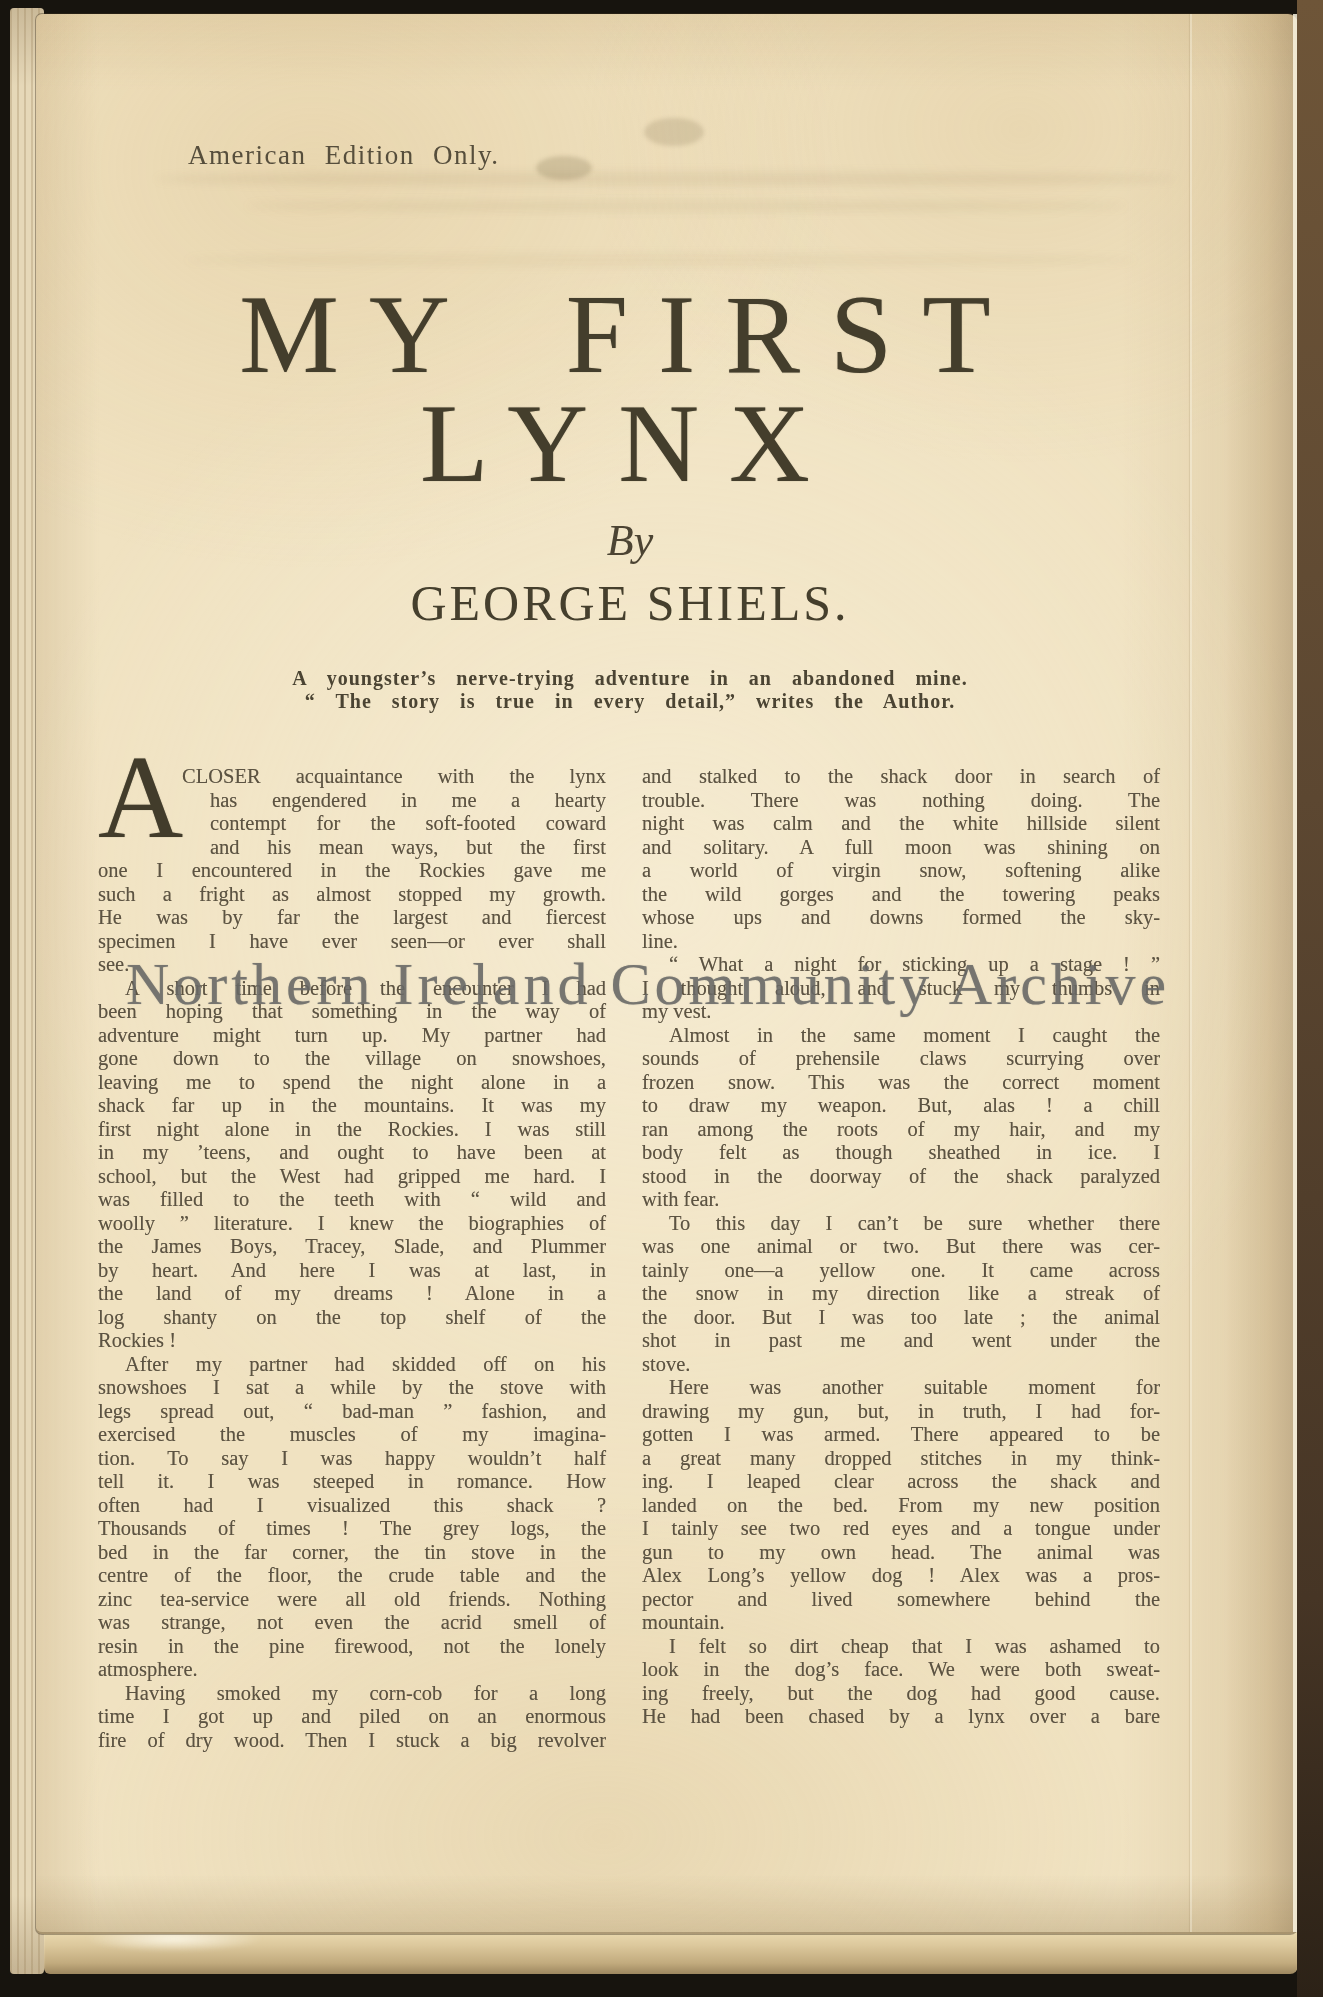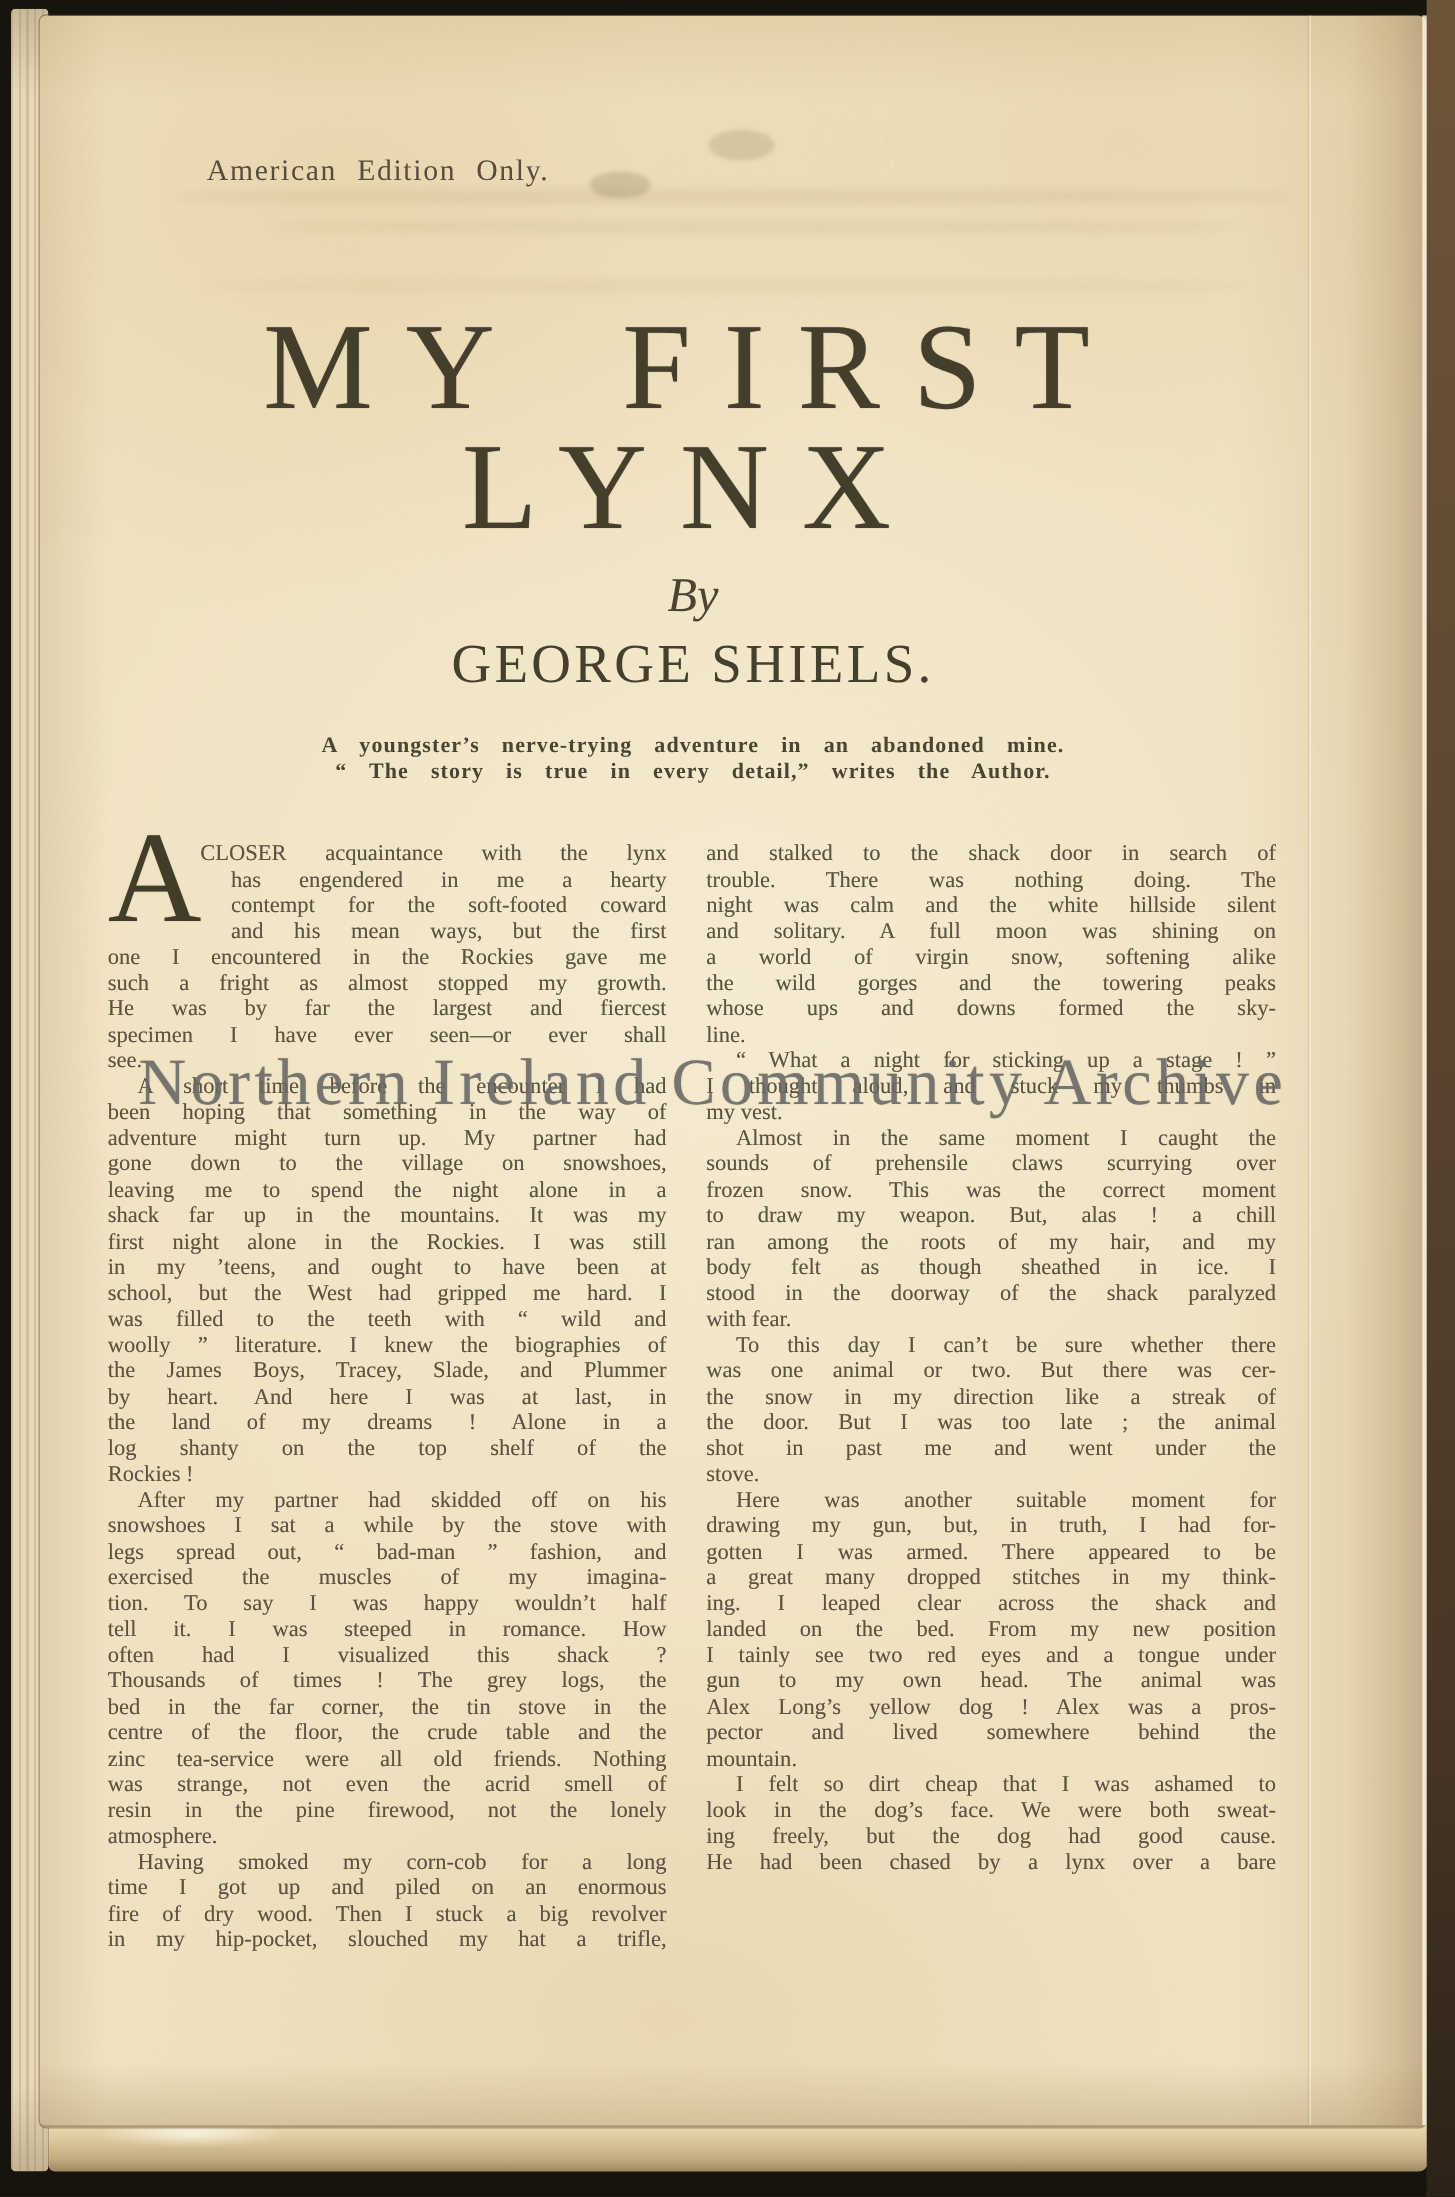--- a/index.html
+++ b/index.html
@@ -149,21 +149,20 @@
             <div class="line">centre of the floor, the crude table and the</div>
             <div class="line">zinc tea-service were all old friends. Nothing</div>
             <div class="line">was strange, not even the acrid smell of</div>
             <div class="line">resin in the pine firewood, not the lonely</div>
             <div class="line last">atmosphere.</div>
           </div>
           <div class="para indent">
             <div class="line">Having smoked my corn-cob for a long</div>
             <div class="line">time I got up and piled on an enormous</div>
             <div class="line">fire of dry wood. Then I stuck a big revolver</div>
-            <div class="line">in my hip-pocket, slouched my hat a trifle,</div>
           </div>
         </div>
       <div class="col col2">
           <div class="para">
             <div class="line">and stalked to the shack door in search of</div>
             <div class="line">trouble. There was nothing doing. The</div>
             <div class="line">night was calm and the white hillside silent</div>
             <div class="line">and solitary. A full moon was shining on</div>
             <div class="line">a world of virgin snow, softening alike</div>
             <div class="line">the wild gorges and the towering peaks</div>
@@ -181,20 +180,21 @@
             <div class="line">frozen snow. This was the correct moment</div>
             <div class="line">to draw my weapon. But, alas ! a chill</div>
             <div class="line">ran among the roots of my hair, and my</div>
             <div class="line">body felt as though sheathed in ice. I</div>
             <div class="line">stood in the doorway of the shack paralyzed</div>
             <div class="line last">with fear.</div>
           </div>
           <div class="para indent">
             <div class="line">To this day I can’t be sure whether there</div>
             <div class="line">was one animal or two. But there was cer-</div>
+            <div class="line">tainly one—a yellow one. It came across</div>
             <div class="line">the snow in my direction like a streak of</div>
             <div class="line">the door. But I was too late ; the animal</div>
             <div class="line">shot in past me and went under the</div>
             <div class="line last">stove.</div>
           </div>
           <div class="para indent">
             <div class="line">Here was another suitable moment for</div>
             <div class="line">drawing my gun, but, in truth, I had for-</div>
             <div class="line">gotten I was armed. There appeared to be</div>
             <div class="line">a great many dropped stitches in my think-</div>

